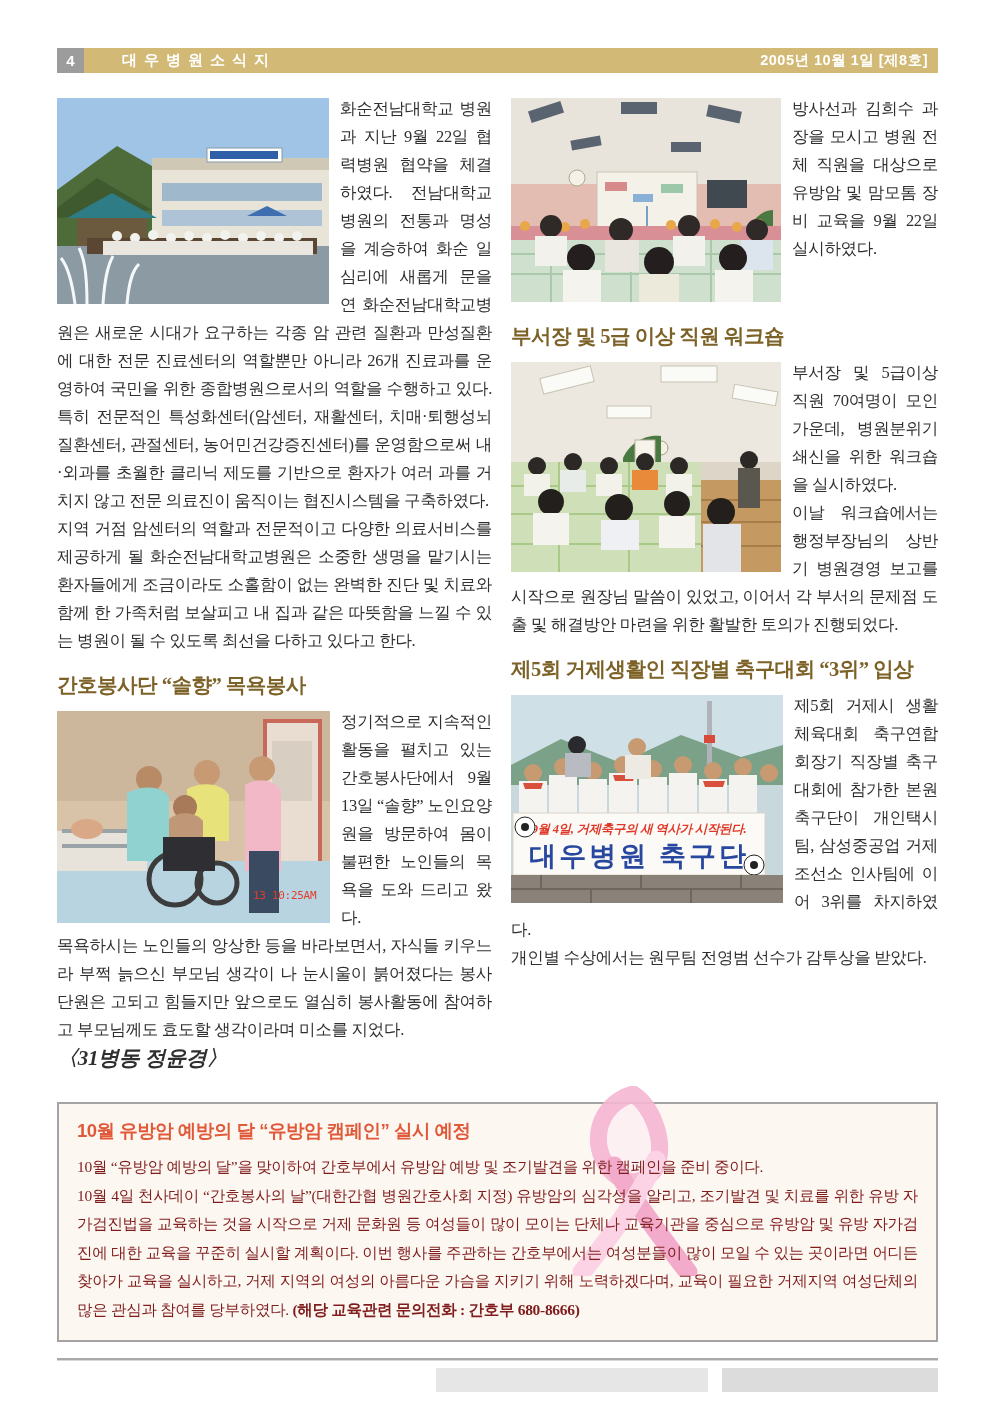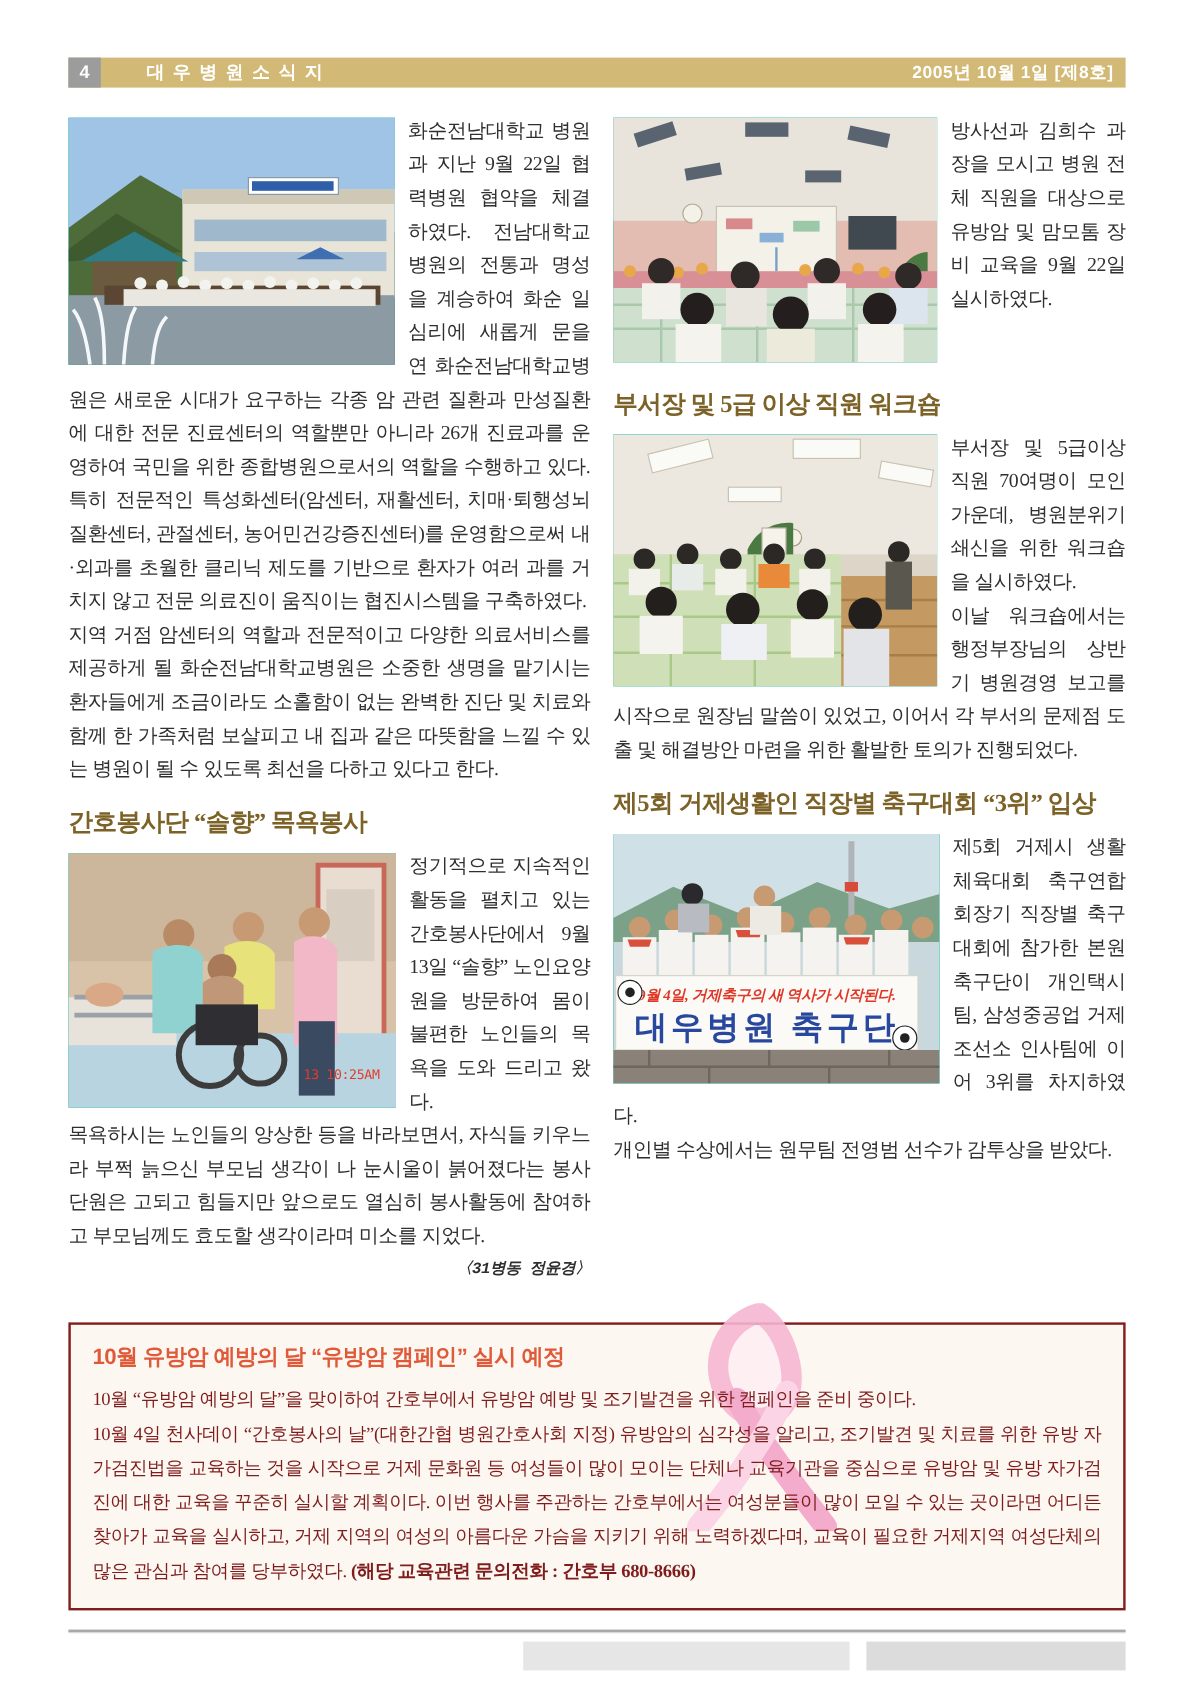--- a/index.html
+++ b/index.html
@@ -41,28 +41,28 @@
     font-family:"Liberation Serif","DejaVu Serif",serif;
     font-size:16.5px; line-height:28px; text-align:justify; color:#2f2f2f;
     letter-spacing:-0.3px;
   }
   .art-body p + p { margin-top:0; }
   .photo {
     float:left; margin:3px 11px 4px 0; background:#14b8a6; overflow:hidden;
   }
   .photo svg { display:block; }
   .byline {
-    text-align:right; font-style:italic; font-weight:bold; font-size:13px;
-    font-family:Liberation Mono, monospace; letter-spacing:-0.3px;
+    font-style:italic; font-weight:bold; font-size:21px;
+    font-family:Liberation Serif, serif; letter-spacing:-0.3px;
   }
   .clear { clear:both; }
 
   
   .campaign {
-    margin-top:14px; border:2px solid #7f1d1d; background:#fdf7f2;
+    margin-top:14px; border:2px solid #a3a3a3; background:#fdf7f2;
     padding:14px 18px 16px 18px; position:relative;
   }
   .campaign h3 {
     color:#e05a3a; font-size:18.5px; font-weight:bold; letter-spacing:-0.5px;
     margin-bottom:10px; position:relative; z-index:2;
     font-family:"Liberation Sans","DejaVu Sans",sans-serif;
   }
   .campaign .ctext {
     font-family:"Liberation Serif","DejaVu Serif",serif;
     font-size:15.5px; line-height:28.5px; text-align:justify; color:#7f1d1d;

